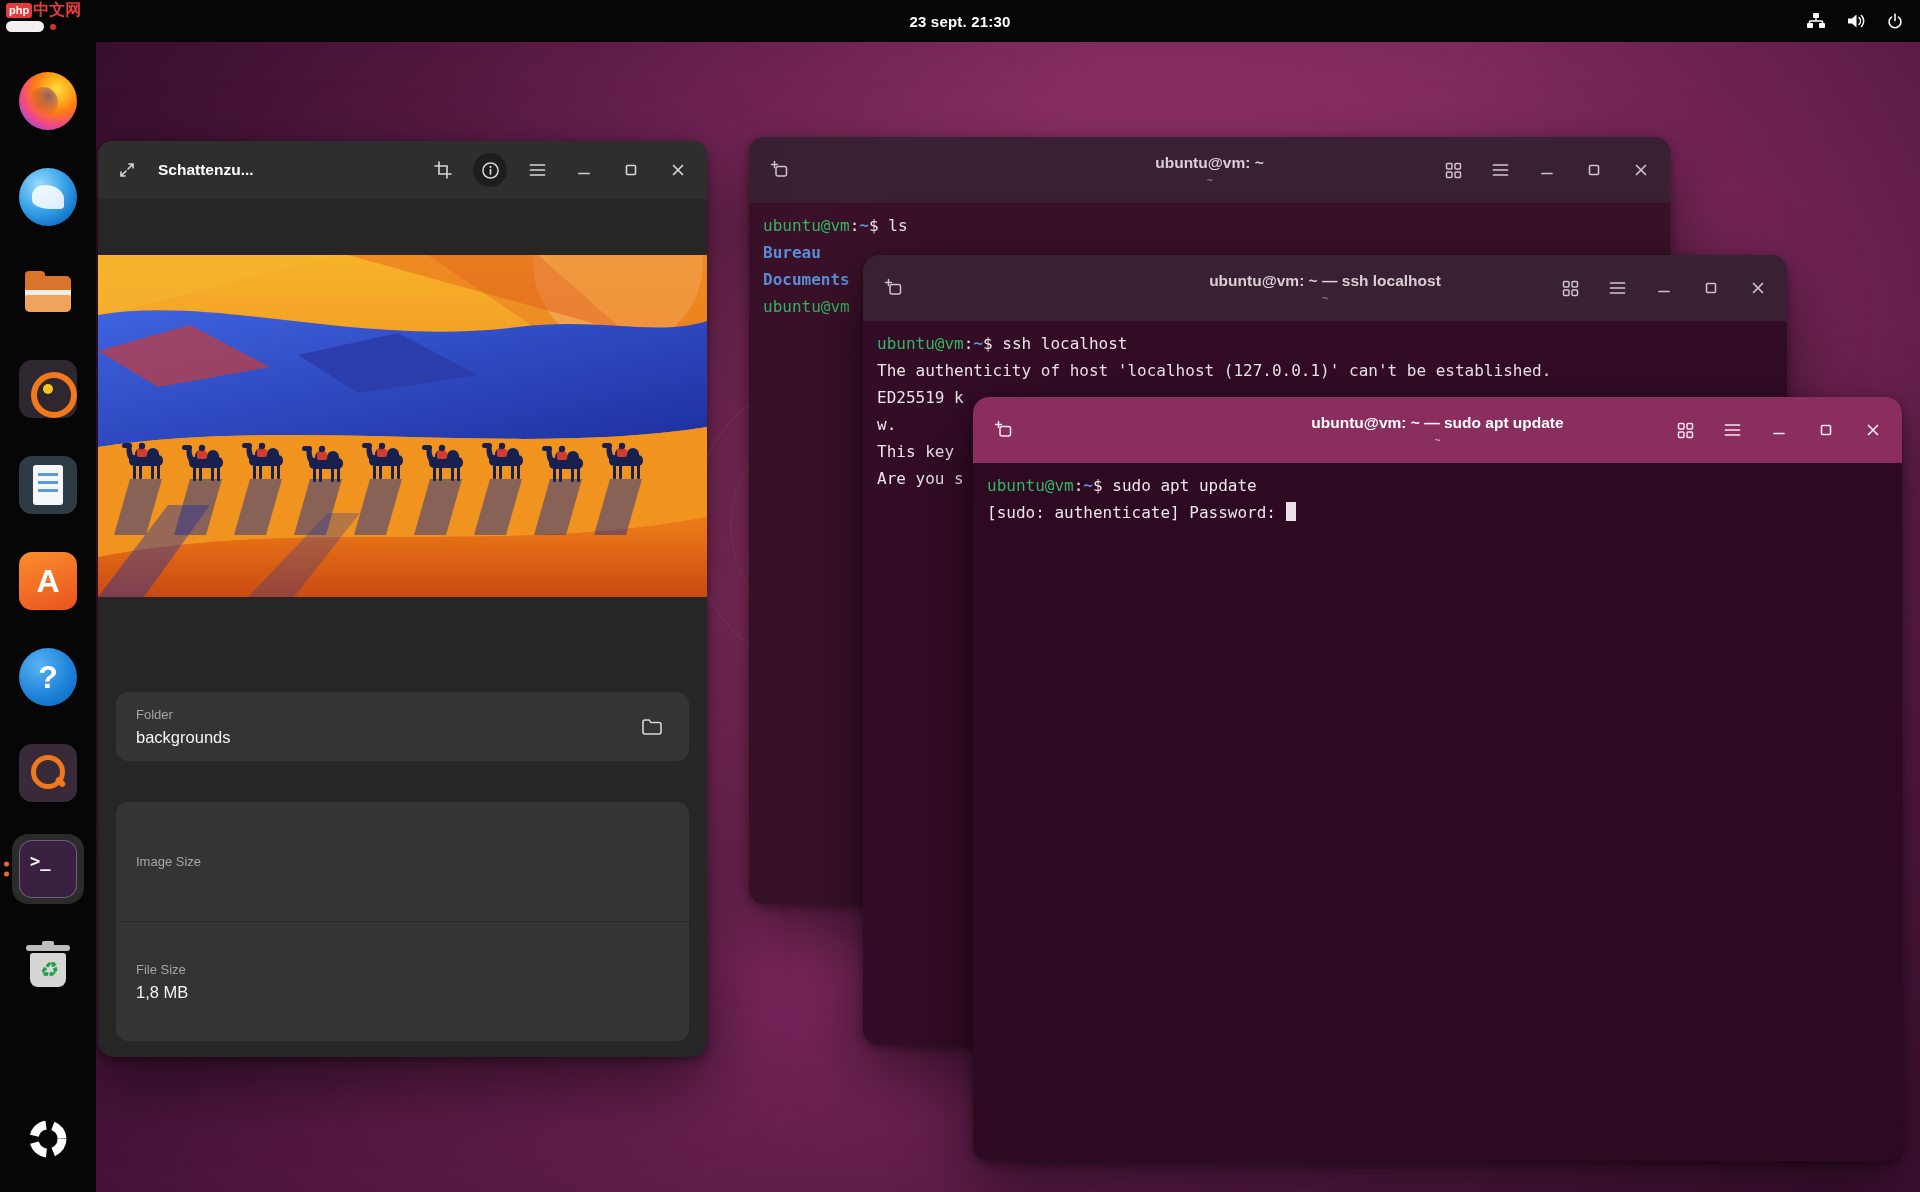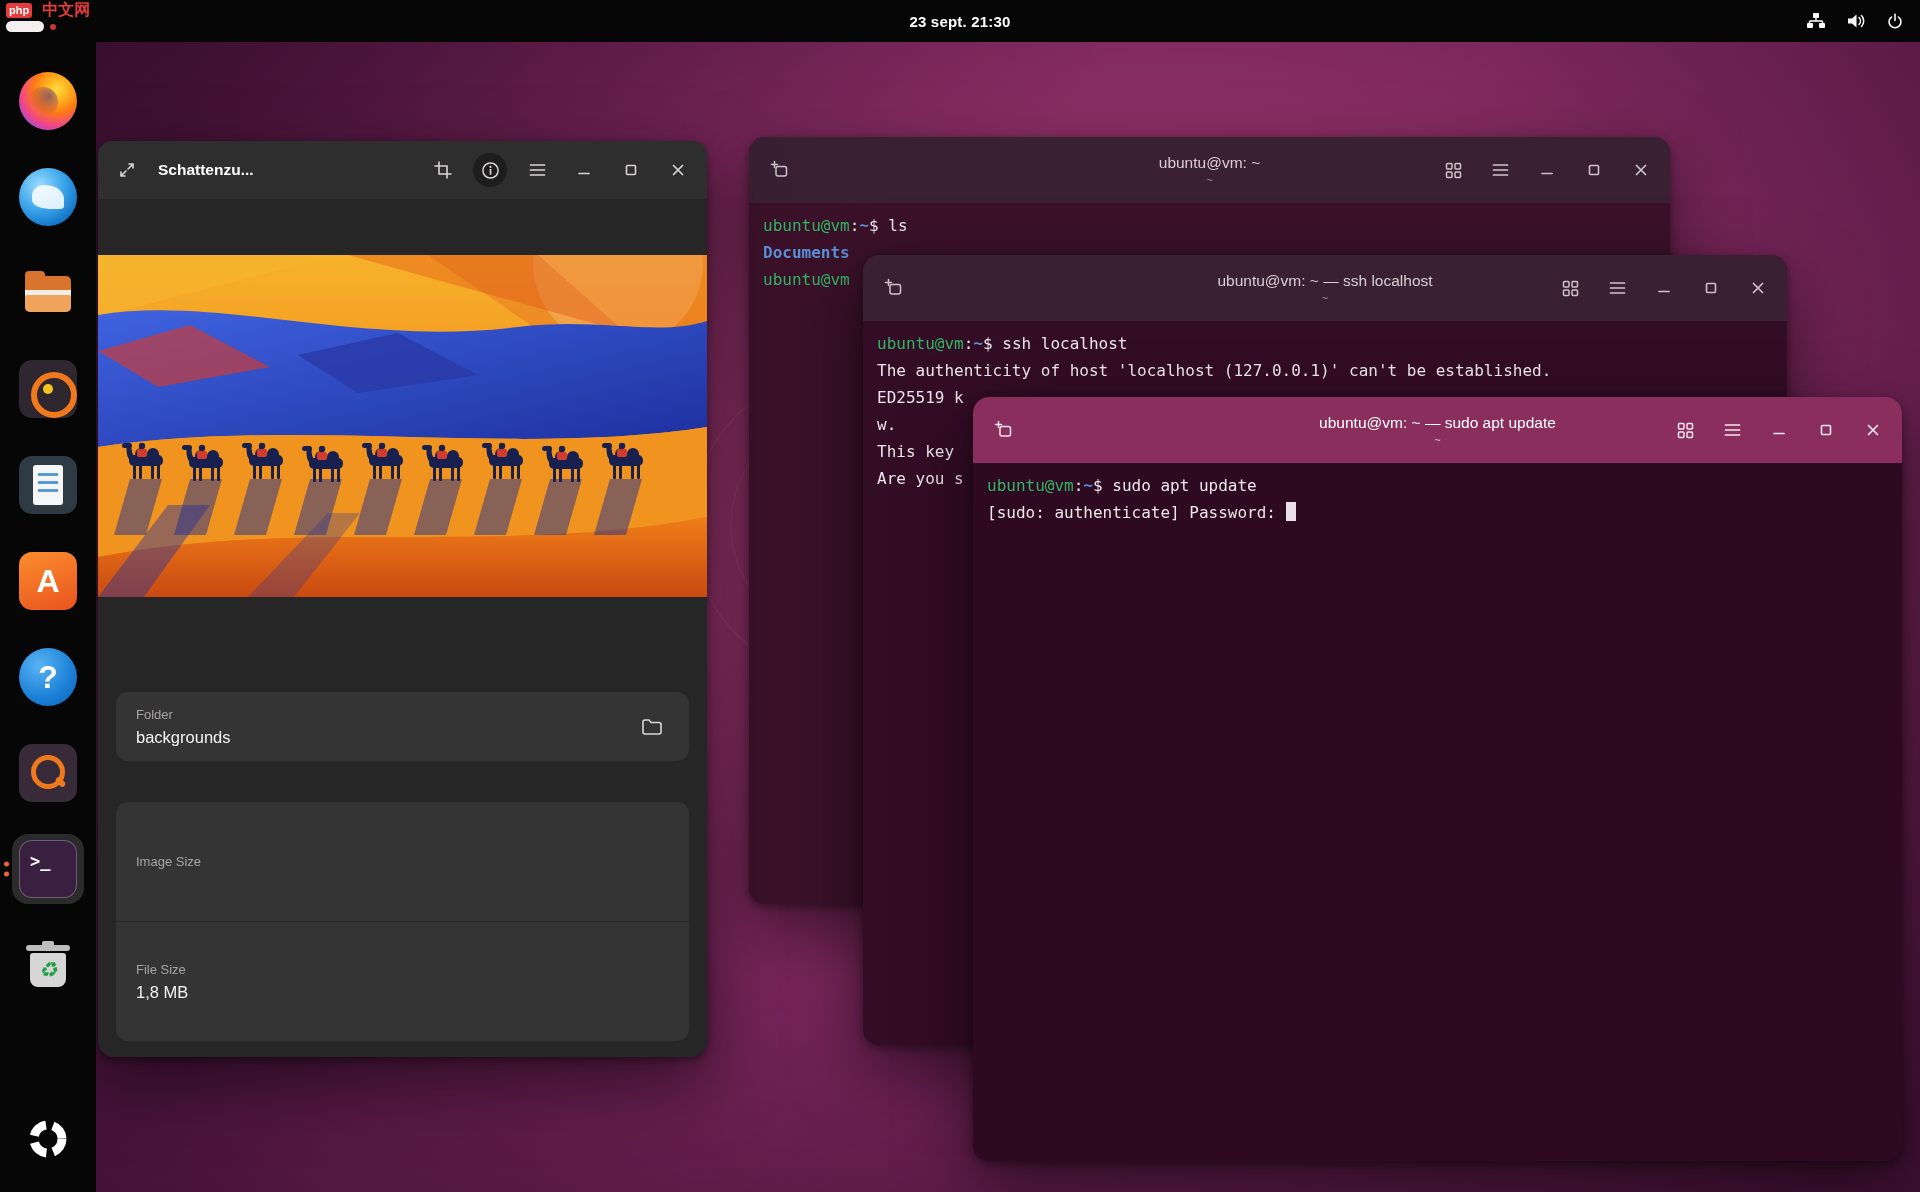--- a/index.html
+++ b/index.html
@@ -18,21 +18,21 @@
 
   
   .topbar{position:absolute;left:0;top:0;right:0;height:42px;background:#060606;z-index:60}
   .clock{position:absolute;left:50%;top:50%;transform:translate(-50%,-50%);
     color:#fff;font-size:15px;font-weight:700;letter-spacing:.2px;cursor:default}
   .status{position:absolute;right:16px;top:0;height:42px;display:flex;align-items:center;gap:20px;color:#fff}
   .status svg{display:block}
 
   
   .wm{position:absolute;left:6px;top:2px;z-index:61;line-height:1}
-  .wm-row{display:flex;align-items:center;gap:10px}
+  .wm-row{display:flex;align-items:center;gap:1px}
   .wm-badge{background:#e43c3c;color:#fff;font-weight:700;font-size:11px;padding:2px 3px;border-radius:3px}
   .wm-text{color:#e43c3c;font-weight:700;font-size:16px}
   .wm-row2{display:flex;align-items:center;gap:6px;margin-top:3px}
   .wm-pill{width:38px;height:11px;background:#f3f0ef;border-radius:6px}
   .wm-dot{width:6px;height:6px;background:#c9352f;border-radius:50%}
 
   
   .dock{position:absolute;left:0;top:42px;bottom:0;width:96px;background:#060606;z-index:55;
     display:flex;flex-direction:column;align-items:center;padding-top:24px;gap:26px}
   .dock-item{width:72px;height:70px;display:flex;align-items:center;justify-content:center;position:relative;cursor:pointer}
@@ -104,21 +104,21 @@
   .v-card .val{font-size:16.5px;color:#f4f2f3;margin-top:6px}
   .folder-card{top:551px;height:69px;display:flex;align-items:center;justify-content:space-between;padding:0 20px;cursor:default}
   .group-card{top:661px;height:239px;display:flex;flex-direction:column}
   .prow{flex:1;display:flex;flex-direction:column;justify-content:center;padding:0 20px}
   .prow + .prow{border-top:1px solid #2a2a2a}
 
   
   .term{overflow:hidden}
   .term-header{height:66px;border-radius:14px 14px 0 0;position:relative;display:flex;align-items:center;cursor:default}
   .term-title{position:absolute;left:50%;top:50%;transform:translate(-50%,-50%);text-align:center;width:72%;pointer-events:none}
-  .term-title .t{font-size:15.5px;font-weight:400;white-space:nowrap;overflow:hidden;text-overflow:ellipsis}
+  .term-title .t{font-size:15.5px;font-weight:700;white-space:nowrap;overflow:hidden;text-overflow:ellipsis}
   .term-title .s{font-size:11px;margin-top:2px}
   .newtab{position:absolute;left:14px}
   .hicons{position:absolute;right:12px;display:flex;align-items:center;gap:13px}
   .t-unfocused .term-header{background:#3a2033;color:#cfc3ca}
   .t-unfocused .term-title .t{color:#d9cfd5}
   .t-unfocused .term-title .s{color:#a1939b}
   .t-focused .term-header{background:#8a2e5e;color:#f3e6ee}
   .t-focused .term-title .t{color:#fff}
   .t-focused .term-title .s{color:#e3c4d5}
   .t-back{left:749px;top:137px;width:921px;height:767px;background:#3a1129;z-index:6}
@@ -402,20 +402,21 @@
         </button>
         <button class="hbtn">
           <svg width="16" height="16" viewBox="0 0 16 16" stroke="currentColor" stroke-width="1.7" stroke-linecap="round">
               <path d="M3.5 3.5 l9 9 M12.5 3.5 l-9 9"></path>
             </svg>
         </button>
       </div>
     </header>
     <div class="term-body">
         <div class="tline"><span class="c-green">ubuntu@vm</span><span class="c-fg">:</span><span class="c-blue">~</span><span class="c-fg">$ </span><span class="c-fg">ls</span></div>
+        <div class="tline"><span class="c-blue">Bureau</span></div>
         <div class="tline"><span class="c-blue">Documents</span></div>
         <div class="tline"><span class="c-green">ubuntu@vm</span></div>
       </div>
   </section>
 
   <section class="window term t-middle t-unfocused">
     <header class="term-header">
       <button class="hbtn newtab">
         <svg width="20" height="20" viewBox="0 0 20 20" stroke="currentColor" stroke-width="1.5" fill="none" stroke-linecap="round">
           <rect x="6" y="6.5" width="10.5" height="9.5" rx="2"></rect>

